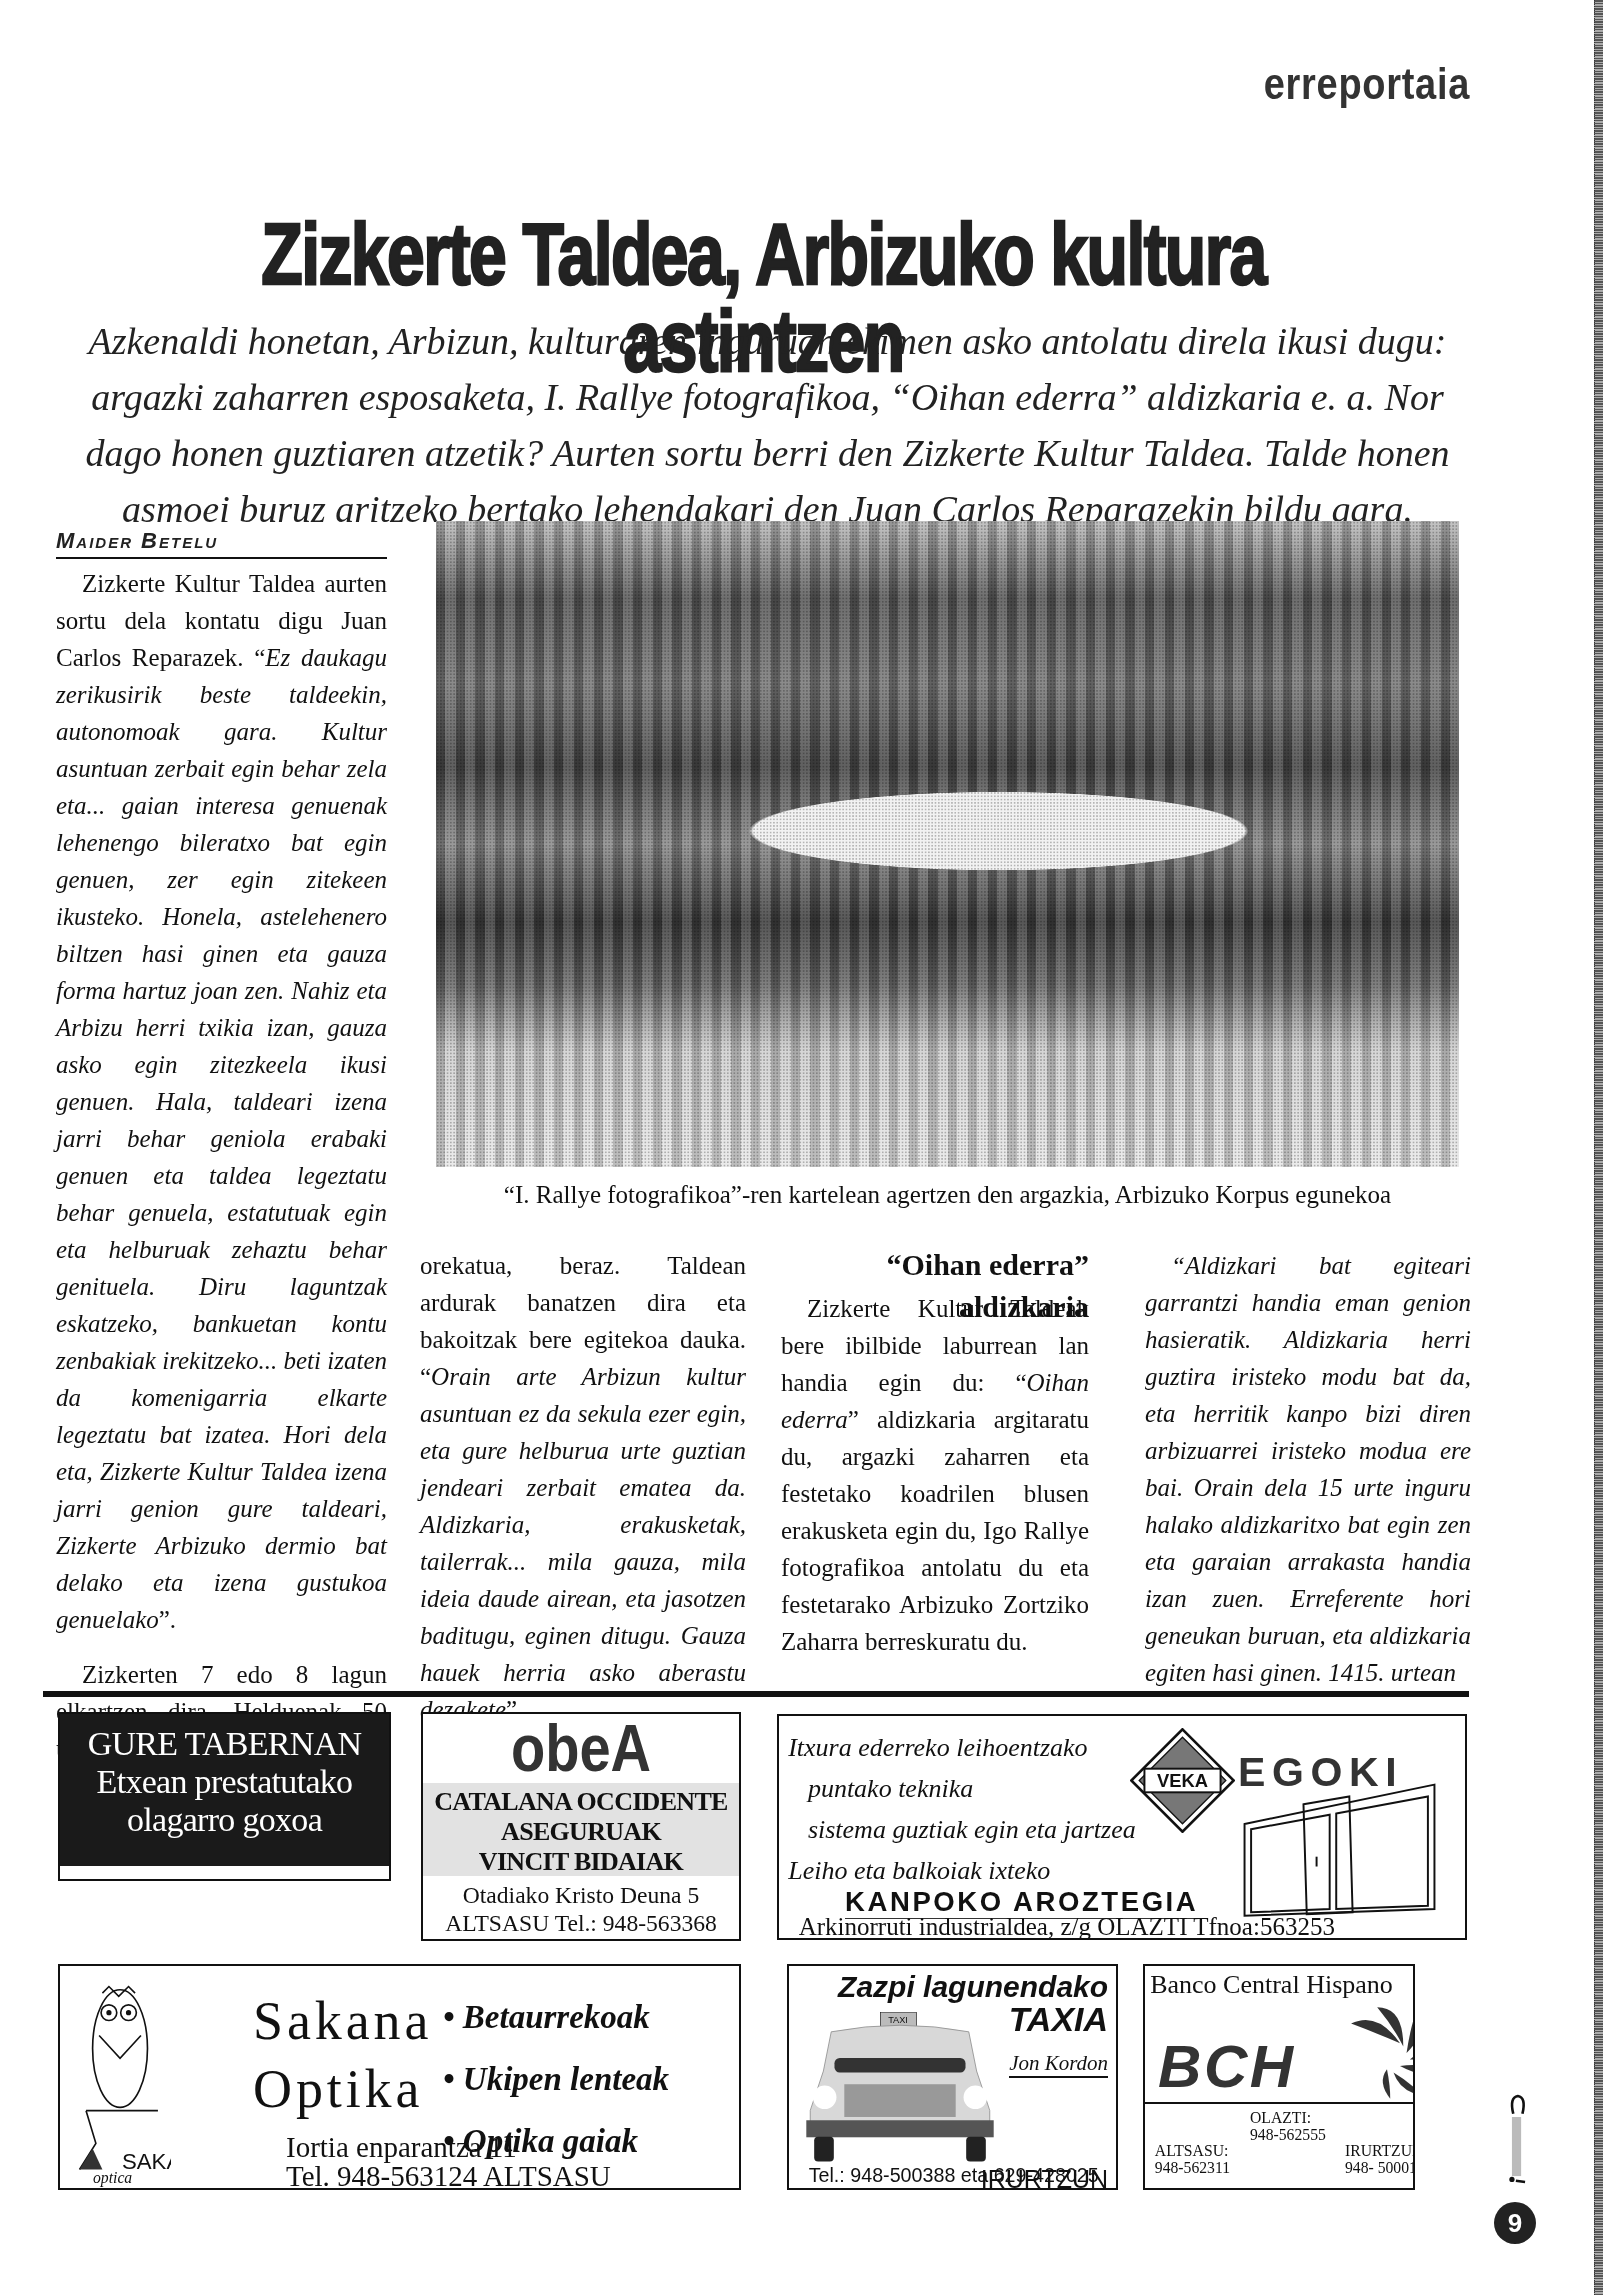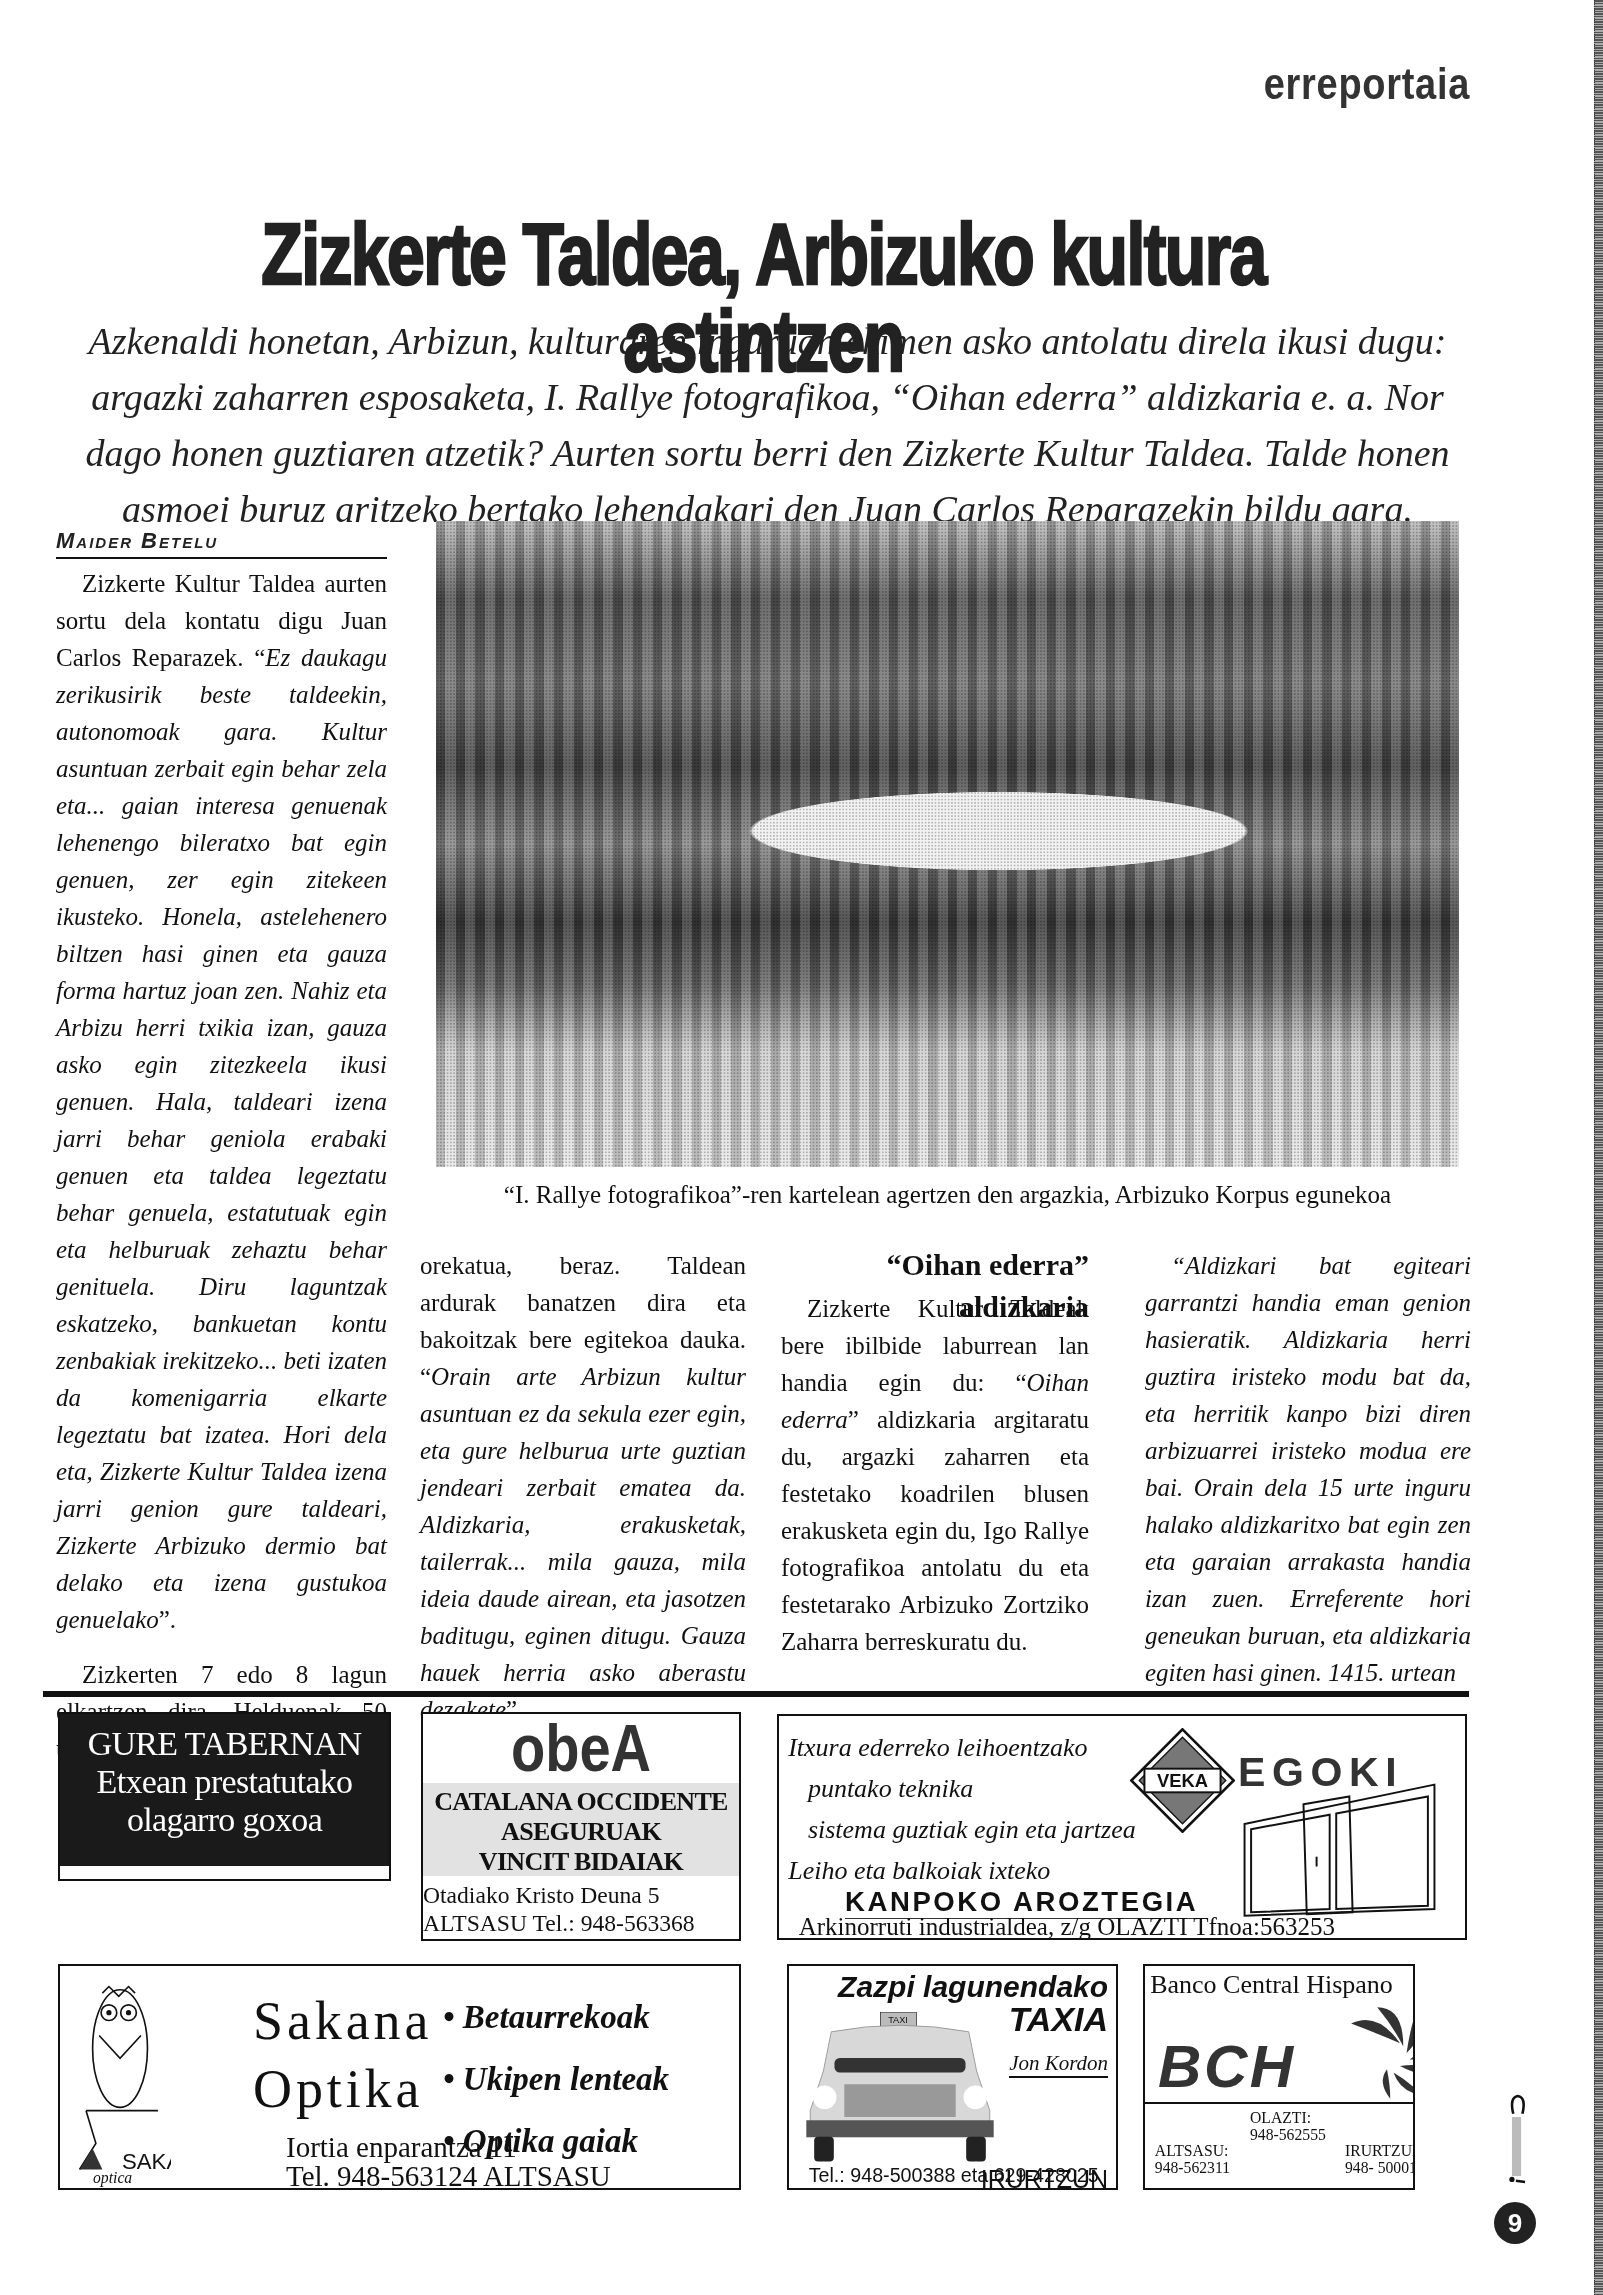--- a/index.html
+++ b/index.html
@@ -51,21 +51,21 @@
   .ad-gure .top { position: absolute; left: 0; top: 0; right: 0; height: 152px; background: #1a1a1a; color: #fff;
                   text-align: center; font-size: 34px; line-height: 38px; padding-top: 10.5px; letter-spacing: -0.7px; }
   .ad-gure .bot { position: absolute; left: 0; right: 0; top: 152px; bottom: 0; text-align: right;
                   font-size: 25px; line-height: 29px; padding-top: 28px; }
 
   .ad-obea { left: 421px; top: 1712px; width: 320px; height: 229px; }
   .ad-obea .logo { text-align: center; font-family: "Liberation Sans", sans-serif; font-weight: bold; font-size: 66px;
                    line-height: 63px; color: #333; transform: scaleX(0.85); padding-top: 2.6px; }
   .ad-obea .mid { position: absolute; left: 0; right: 0; top: 69px; height: 93px; background: #e2e2e2;
                   text-align: center; font-weight: bold; font-size: 26px; line-height: 30px; padding-top: 3.9px; letter-spacing: -0.7px; }
-  .ad-obea .bot { position: absolute; left: 0; right: 0; top: 168px; font-size: 23.6px; line-height: 27.5px; }
+  .ad-obea .bot { position: absolute; left: 0; right: 0; top: 168px; text-align: center; font-size: 23.6px; line-height: 27.5px; }
 
   .ad-egoki { left: 777px; top: 1714px; width: 690px; height: 226px; }
   .ad-egoki .txt { position: absolute; left: 9.2px; top: 10.5px; width: 367px; font-style: italic; font-size: 26px; line-height: 41px; }
   .ad-egoki .brand { position: absolute; left: 66px; top: 170px; font-family: "Liberation Sans", sans-serif; font-weight: 900;
                      font-size: 27.5px; letter-spacing: 2.6px; border-bottom: 1.3px solid #333; }
   .ad-egoki .addr { position: absolute; left: 19.7px; top: 197px; font-size: 25px; }
   .ad-egoki .veka { position: absolute; left: 351px; top: 11.8px; width: 105px; height: 105px; }
   .ad-egoki .egoki-name { position: absolute; left: 459px; top: 33px; font-family: "Liberation Sans", sans-serif; font-weight: 900;
                           font-size: 41px; letter-spacing: 6.6px; color: #333; }
   .ad-egoki .window { position: absolute; left: 459px; top: 62px; width: 203px; height: 141px; }

